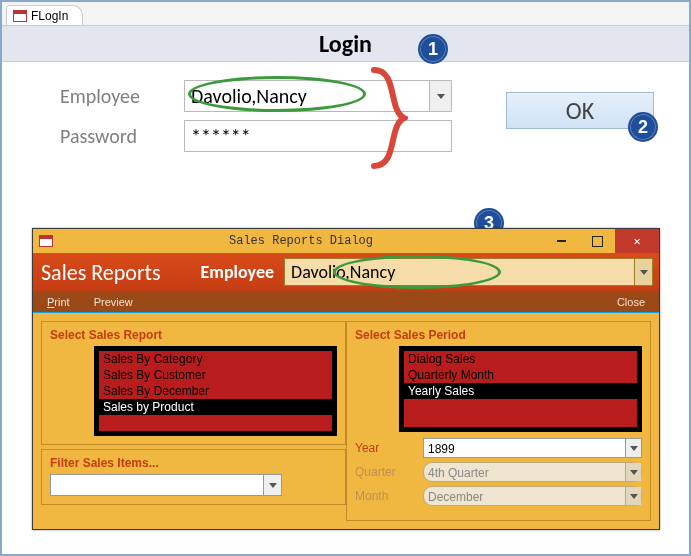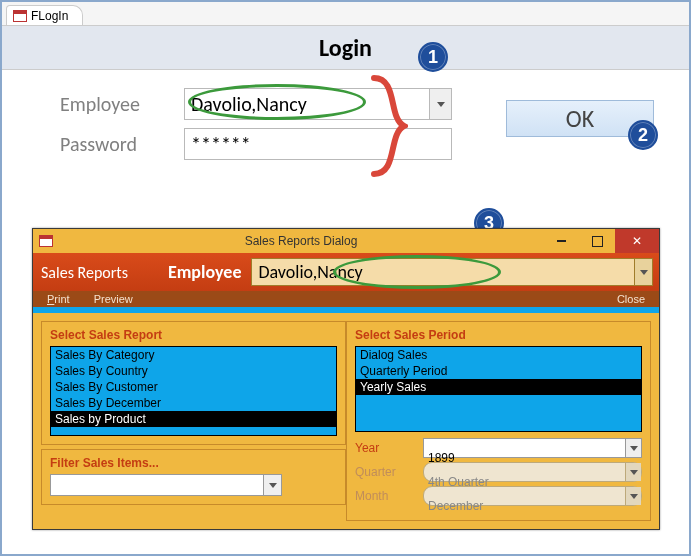--- a/index.html
+++ b/index.html
@@ -42,21 +42,21 @@
     border:1px solid #b33; background:#fff;
   }
   .form-icon::after {
     content:""; position:absolute; left:1px; right:1px; top:1px; height:3px;
     background:#b33;
   }
   
   .login-band {
     background: #e2e7ef;
     border-bottom: 1px solid #ccc;
-    height: 44px;
+    height: 36px;
     display: flex;
     align-items: center;
     justify-content: center;
     position: relative;
   }
   .login-title {
     font-family: Calibri, "Segoe UI", sans-serif;
     font-weight: bold;
     font-size: 24px;
     color: #000;
@@ -165,20 +165,21 @@
     width: 628px; height: 302px;
     border: 1px solid #3a3a3a;
     box-shadow: 0 0 2px rgba(0,0,0,0.4);
   }
   .title-bar {
     height: 24px;
     background: #f0b840;
     display: flex;
     align-items: center;
     position: relative;
+    font-family: Liberation Mono, monospace;
   }
   .title-bar .ticon { margin: 0 6px 0 6px; }
   .title-text {
     flex: 1;
     text-align: center;
     font-size: 12px;
     color: #333;
   }
   .winbtns { display:flex; height:100%; }
   .winbtn {
@@ -194,21 +195,21 @@
   .orange-header {
     background: linear-gradient(#d94b1a,#c43d12);
     height: 38px;
     display: flex;
     align-items: center;
     padding-left: 8px;
     color: #fff;
     font-family: Calibri, sans-serif;
   }
   .orange-header .rtitle {
-    font-size: 16px;
+    font-size: 22px;
     margin-right: 40px;
   }
   .orange-header .remp-label {
     font-size: 18px;
     font-weight: bold;
     color: #fff;
     margin-right: 10px;
   }
   .orange-header .ecombo {
     flex: 1;
@@ -225,21 +226,21 @@
   
   .ribbon {
     background: #9b4a17;
     height: 22px;
     display:flex;
     align-items:center;
     color:#f4e2cf;
     font-size:11px;
     padding: 0 14px;
     gap: 24px;
-    border-bottom:6px solid #0ea5e9;
+    border-bottom:1px solid #0ea5e9;
   }
   .ribbon .spacer { flex:1; }
   
   .dialog-body {
     display:flex;
     height: calc(100% - 24px - 38px - 22px);
     background:#f0b840;
     padding:8px;
   }
   .col { flex:1; display:flex; flex-direction:column; gap:4px; }
@@ -248,40 +249,41 @@
     background:#f0b840;
     padding:6px 8px 8px 8px;
   }
   .panel-title {
     color:#c43d12;
     font-weight:bold;
     font-size:12px;
     margin-bottom:4px;
   }
   .listbox {
-    background:#0ea5e9;
-    border:1px solid #000000;
+    background:#b91c1c;
+    border:5px solid #000000;
     font-size:12px;
     height: 90px;
     overflow:hidden;
+    margin-left:44px;
   }
   .listbox .item { padding:1px 4px; white-space: nowrap; }
   .listbox .item.sel { background:#000; color:#fff; }
   .period-grid { display:grid; grid-template-columns: 60px 1fr; gap:4px 8px; align-items:center; margin-top:6px; }
   .plabel { font-size:12px; color:#c43d12; }
   .plabel.dis { color:#c08d5a; }
   .pcombo {
     display:flex;
     background:#fff;
     border:1px solid #999;
     height:20px;
     font-size:12px;
   }
   .pcombo.dis { background:#efe5d0; color:#888; border-color:#bda97a;border-radius:9px; }
-  .pcombo .ptext { flex:1; padding:12px 4px; }
+  .pcombo .ptext { flex:1; padding:3px 4px; }
   .pcombo .pbtn { width:16px; border-left:1px solid #999; background:#efefef; display:flex;align-items:center;justify-content:center; }
   .pcombo.dis .pbtn { background:#e2d7bd; border-left-color:#bda97a; }
   .filter-combo {
     display:flex;
     background:#fff;
     border:1px solid #999;
     height:22px;
     width: 232px;
   }
   .filter-combo .ptext { flex:1; }
@@ -367,42 +369,41 @@
     <span class="spacer"></span>
     <span>Close</span>
   </div>
 
   <div class="dialog-body">
     <div class="col col-left">
       <div class="panel first">
         <div class="panel-title">Select Sales Report</div>
         <div class="listbox">
           <div class="item">Sales By Category</div>
-          <div class="item">Sales By Country</div>
           <div class="item">Sales By Customer</div>
           <div class="item">Sales By December</div>
           <div class="item sel">Sales by Product</div>
         </div>
       </div>
       <div class="panel filter">
         <div class="panel-title">Filter Sales Items...</div>
         <div class="filter-combo">
           <div class="ptext"></div>
           <div class="pbtn">
               <span class="caret"></span>
             </div>
         </div>
       </div>
     </div>
     <div class="col col-right">
       <div class="panel" style="flex:1;">
         <div class="panel-title">Select Sales Period</div>
         <div class="listbox" style="height:86px;">
           <div class="item">Dialog Sales</div>
-          <div class="item">Quarterly Period</div>
+          <div class="item">Quarterly Month</div>
           <div class="item sel">Yearly Sales</div>
         </div>
         <div class="period-grid">
           <div class="plabel">Year</div>
           <div class="pcombo">
             <div class="ptext">1899</div>
             <div class="pbtn">
                 <span class="caret"></span>
               </div>
           </div>

